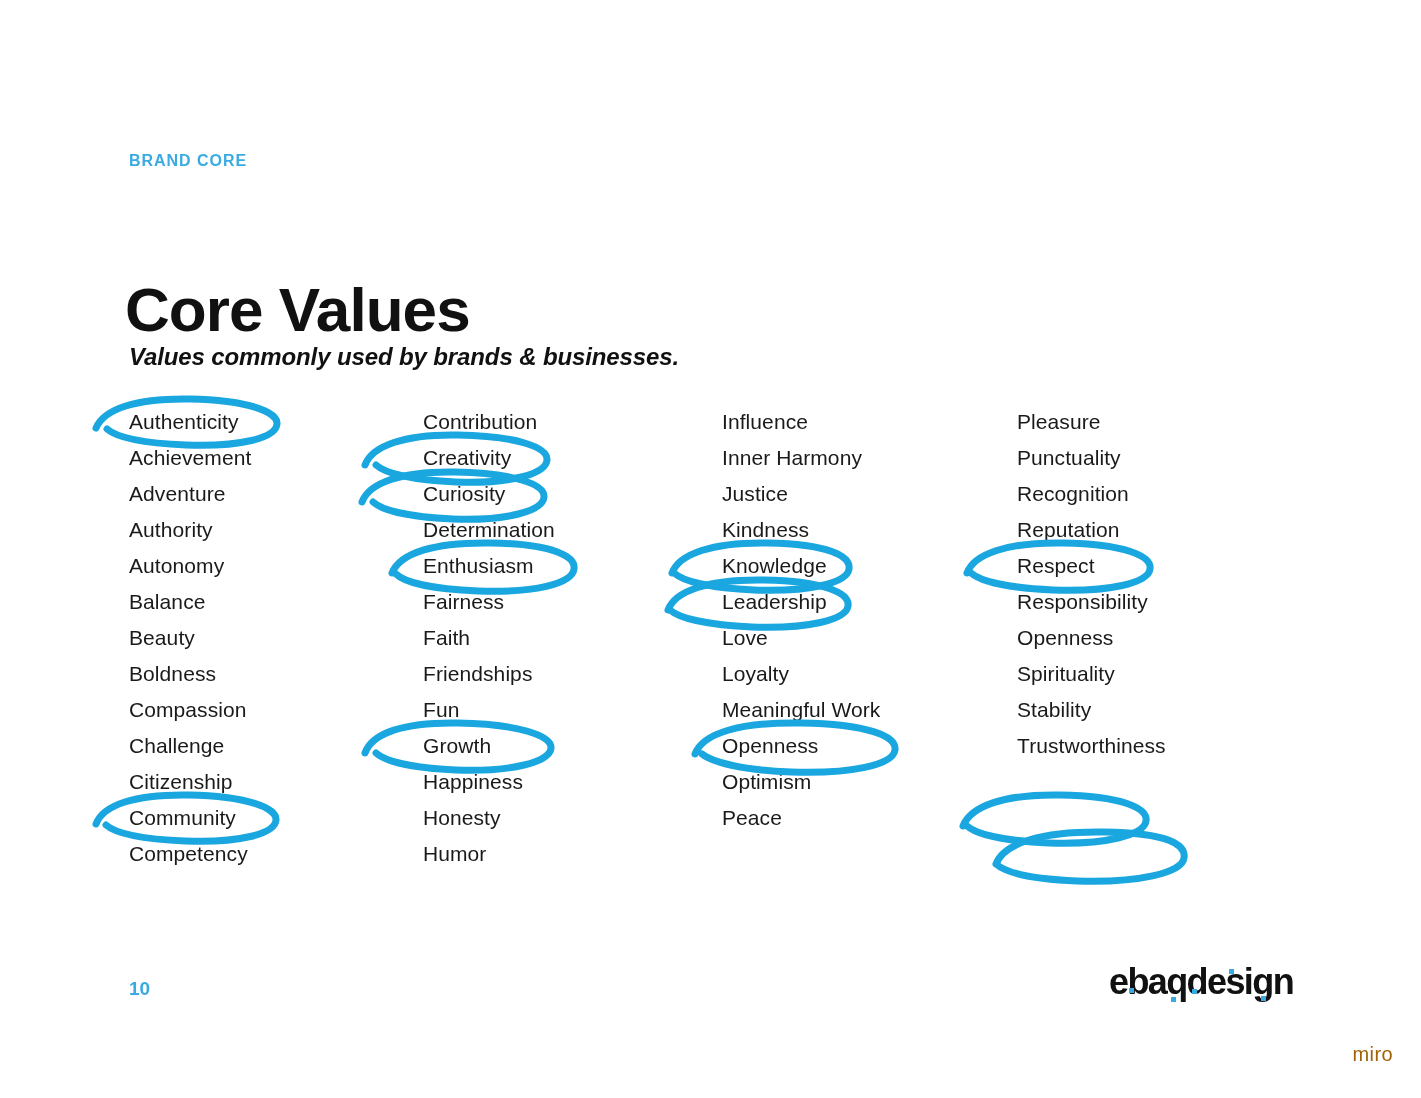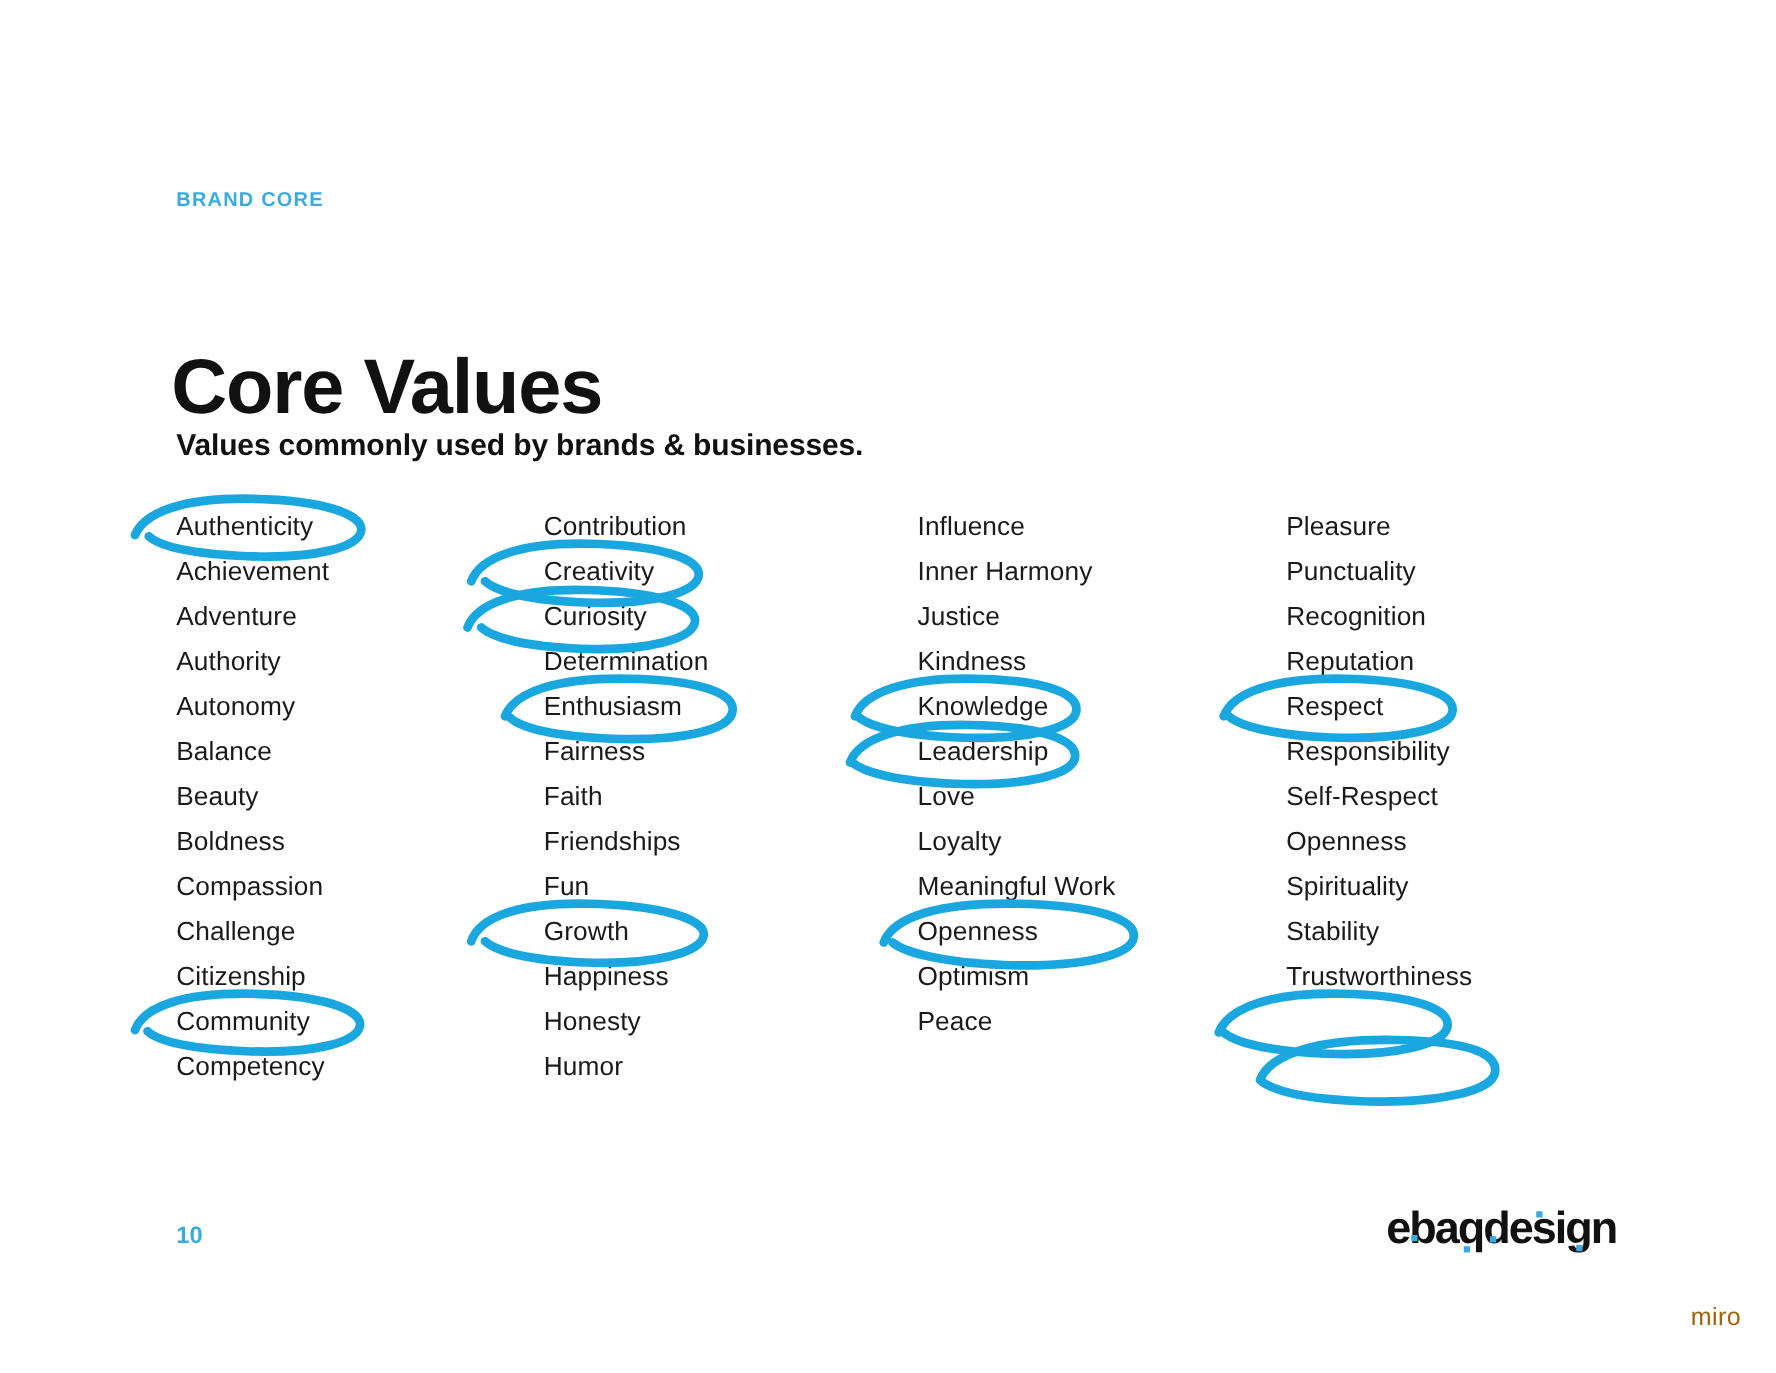--- a/index.html
+++ b/index.html
@@ -13,21 +13,20 @@
     position: relative;
     overflow: hidden;
     font-family: "Liberation Sans", sans-serif;
     -webkit-font-smoothing: antialiased;
   }
 
   .slide {
     position: absolute;
     inset: 0;
     background: #ffffff;
-    margin-left: 12px;
   }
 
   
   .eyebrow {
     position: absolute;
     left: 129px;
     top: 152px;
     font-family: "Liberation Sans", sans-serif;
     font-size: 16px;
     font-weight: 700;
@@ -54,20 +53,21 @@
     position: absolute;
     left: 129px;
     top: 342px;
     font-family: "Liberation Sans", sans-serif;
     font-size: 24px;
     line-height: 30px;
     font-weight: 700;
     letter-spacing: -0.005em;
     color: #111111;
     white-space: nowrap;
+    font-style: italic;
   }
 
   
   .values-grid {
     position: absolute;
     left: 129px;
     top: 404px;
     width: 1180px;
     display: grid;
     grid-template-columns: 294px 299px 295px 292px;
@@ -186,21 +186,20 @@
       <div class="value-item">Peace</div>
     </div>
 
     <div class="values-column">
       <div class="value-item">Pleasure</div>
       <div class="value-item">Punctuality</div>
       <div class="value-item">Recognition</div>
       <div class="value-item">Reputation</div>
       <div class="value-item">Respect</div>
       <div class="value-item">Responsibility</div>
-      <div class="value-item">Self-Respect</div>
       <div class="value-item">Openness</div>
       <div class="value-item">Spirituality</div>
       <div class="value-item">Stability</div>
       <div class="value-item">Trustworthiness</div>
     </div>
   </div>
 
   <svg class="annotations" viewBox="0 0 1421 1098">
     <g fill="none" stroke="#1aa7e0" stroke-width="7" stroke-linecap="round" stroke-linejoin="round">
 

